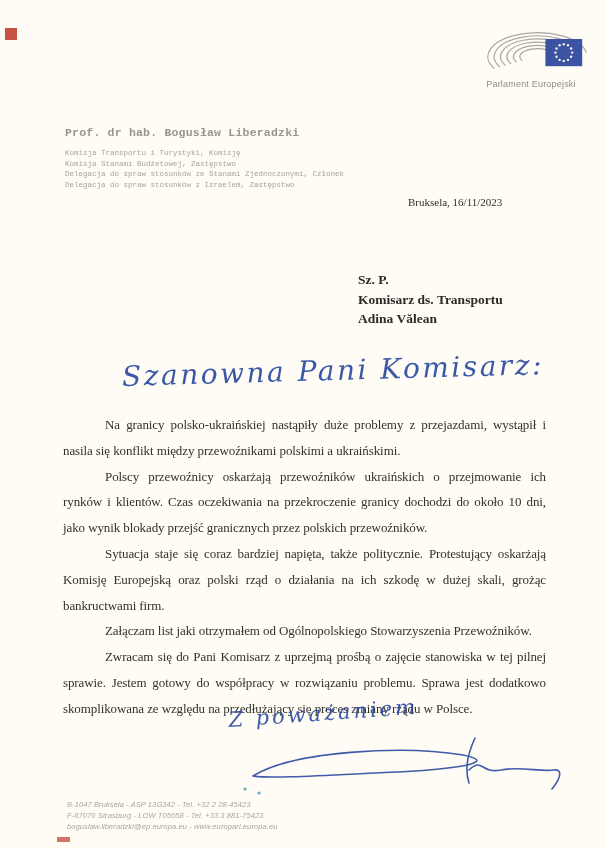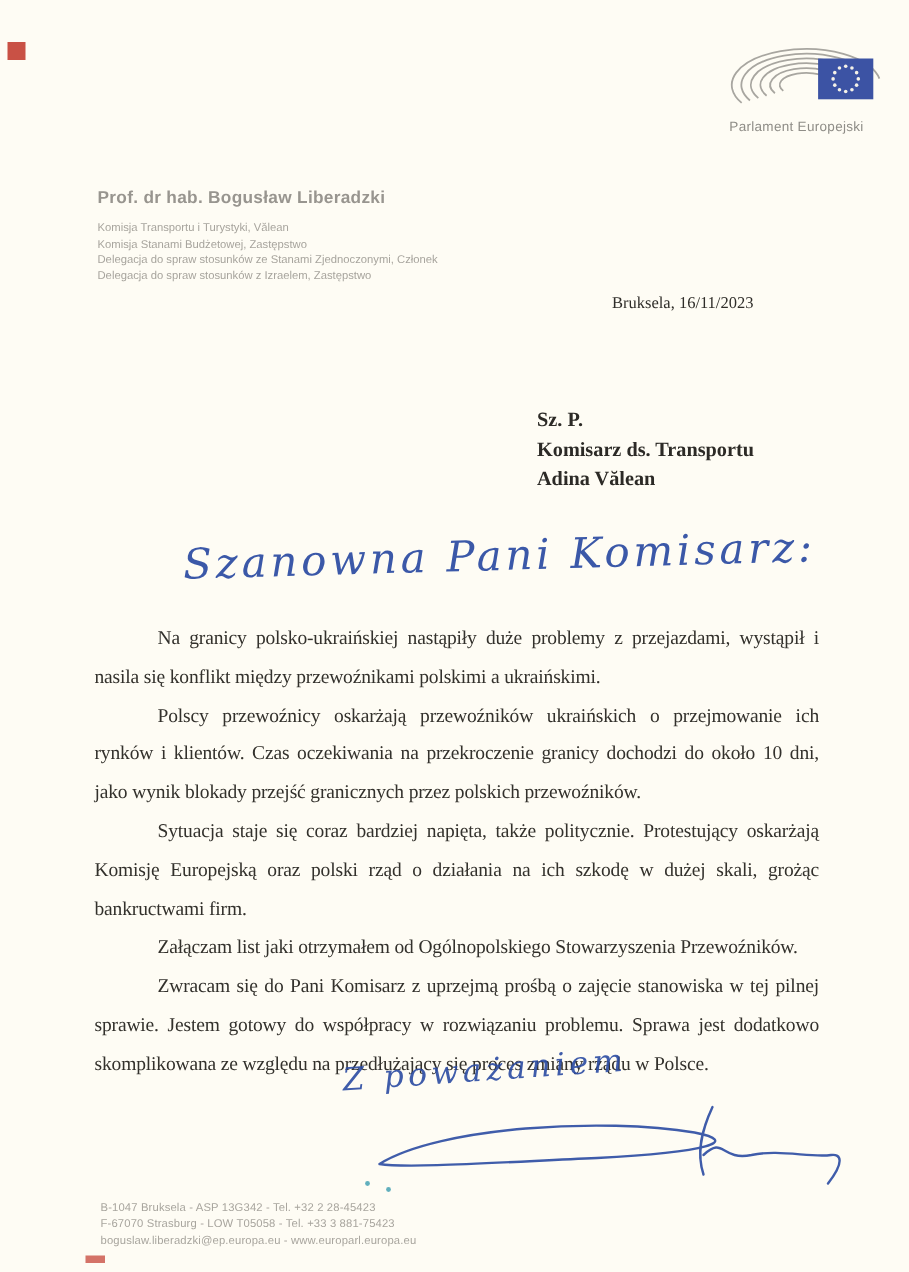--- a/index.html
+++ b/index.html
@@ -10,41 +10,41 @@
   .logo{position:absolute;left:472px;top:24px;width:118px;text-align:center;}
   .logo svg{display:block;margin:0 auto;}
   .logo-label{font-family:"Liberation Sans", sans-serif;font-size:9px;color:#8f8d87;
               letter-spacing:.2px;margin-top:1px;}
   
   .red-mark-top{position:absolute;left:5px;top:28px;width:12px;height:12px;
                 background:#c2392c;opacity:.88;}
   .red-mark-bottom{position:absolute;left:57px;top:837px;width:13px;height:5px;
                 background:#c2392c;opacity:.7;}
   
-  .sender{position:absolute;left:65px;top:126px;font-family:Liberation Sans, sans-serif;}
+  .sender{position:absolute;left:65px;top:126px;font-family:Liberation Mono, monospace;}
   .sender-name{font-size:11.5px;font-weight:bold;color:#98958f;letter-spacing:.2px;}
   .sender-roles{margin-top:9px;font-size:7.5px;color:#a7a49d;line-height:10.5px;}
   
   .dateline{position:absolute;left:408px;top:196px;font-size:11px;color:#2f2d29;}
   
   .recipient{position:absolute;left:358px;top:270px;font-size:13.5px;font-weight:bold;
              color:#2c2a26;line-height:19.5px;}
   
   .hand{font-family:"DejaVu Serif", serif;font-style:italic;color:#2b4ba2;}
   .salutation{position:absolute;left:122px;top:354px;font-size:28px;letter-spacing:2.5px;
               transform:rotate(-1.6deg);opacity:.92;}
   
   .letter-body{position:absolute;left:63px;top:412px;width:483px;font-size:13px;
                line-height:25.8px;color:#33312c;text-align:justify;letter-spacing:-0.1px;}
   .letter-body p{margin:0;text-indent:42px;}
   
   .signature{position:absolute;left:213px;top:688px;}
   
   .footer{position:absolute;left:67px;top:799px;font-family:"Liberation Sans", sans-serif;
-          font-size:7.5px;color:#a8a59e;line-height:11px;letter-spacing:.1px;}
+          font-size:7.5px;color:#a8a59e;line-height:11px;letter-spacing:.1px;font-style:italic;}
 </style>
 </head>
 <body>
 
 <div class="page">
 
   <div class="red-mark-top"></div>
   <div class="red-mark-bottom"></div>
 
   <div class="logo">
@@ -72,21 +72,21 @@
         <circle cx="101.9" cy="29.8" r="1.5"></circle>
           <circle cx="105.8" cy="25.9" r="1.5"></circle>
       </g>
     </svg>
     <div class="logo-label">Parlament Europejski</div>
   </div>
 
   <div class="sender">
     <div class="sender-name">Prof. dr hab. Bogusław Liberadzki</div>
     <div class="sender-roles">
-      <div>Komisja Transportu i Turystyki, Vălean</div>
+      <div>Komisja Transportu i Turystyki, Komisję</div>
       <div>Komisja Stanami Budżetowej, Zastępstwo</div>
       <div>Delegacja do spraw stosunków ze Stanami Zjednoczonymi, Członek</div>
       <div>Delegacja do spraw stosunków z Izraelem, Zastępstwo</div>
     </div>
   </div>
 
   <div class="dateline">Bruksela, 16/11/2023</div>
 
   <div class="recipient">
     <div>Sz. P.</div>

